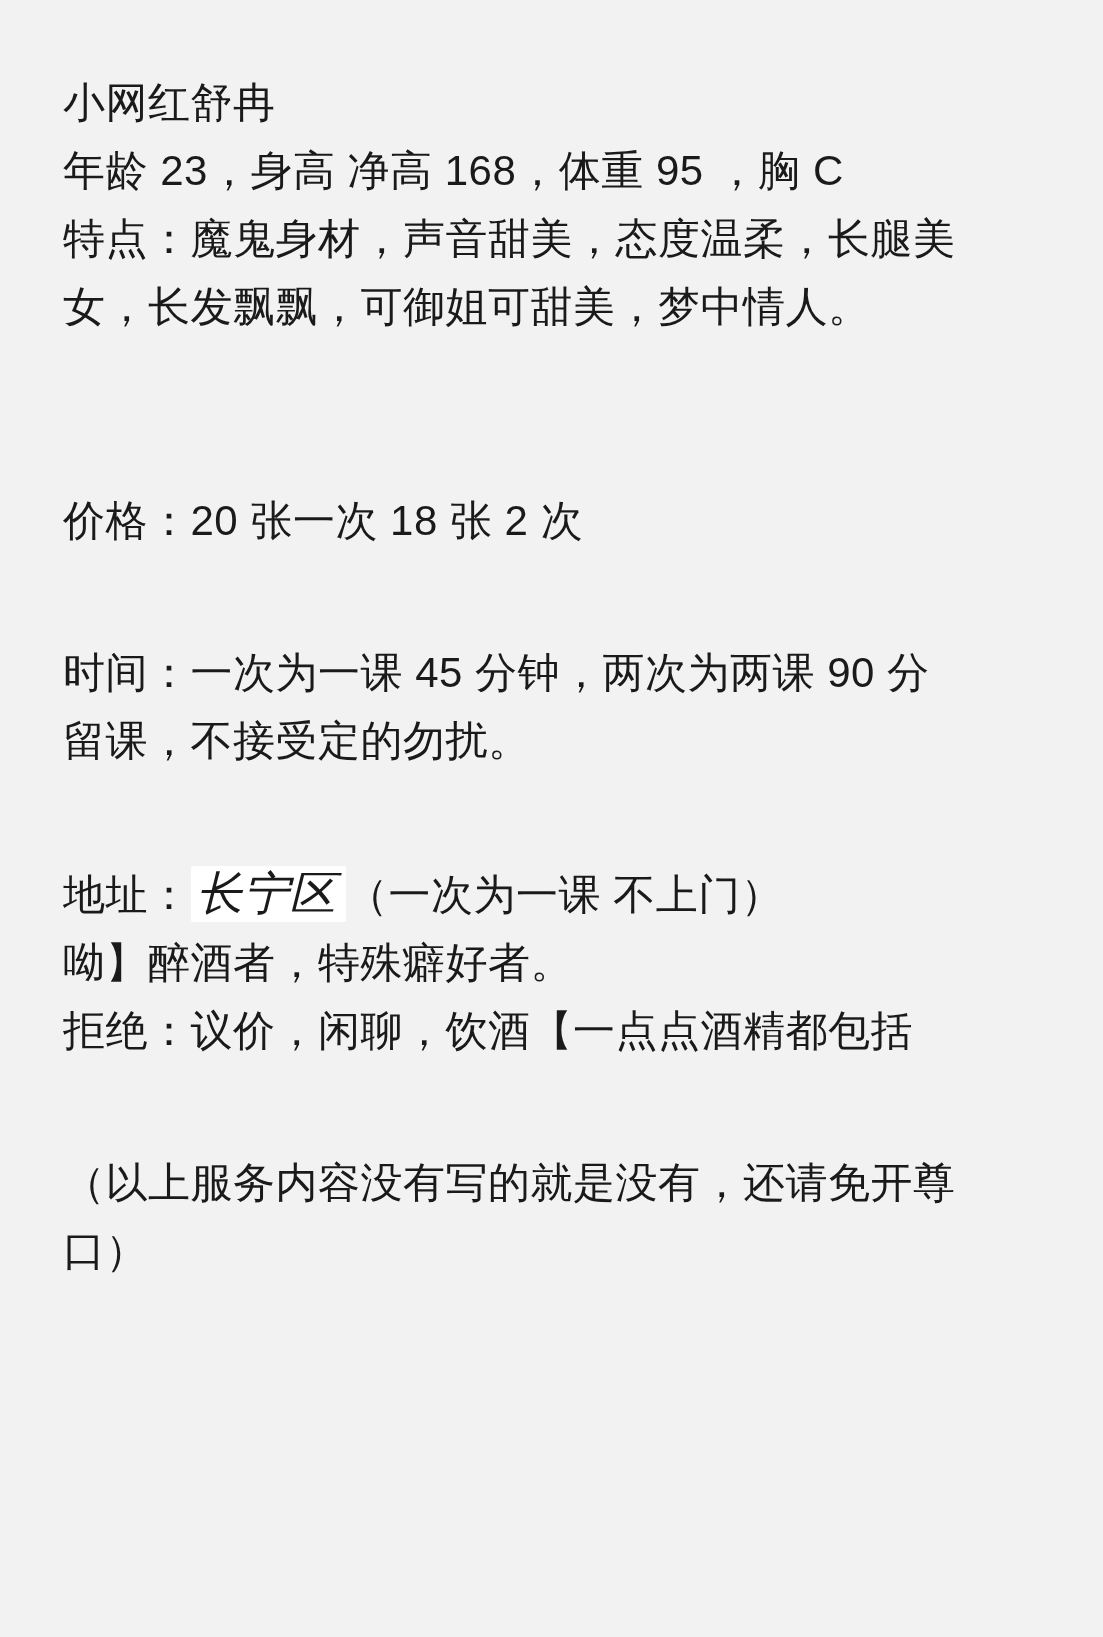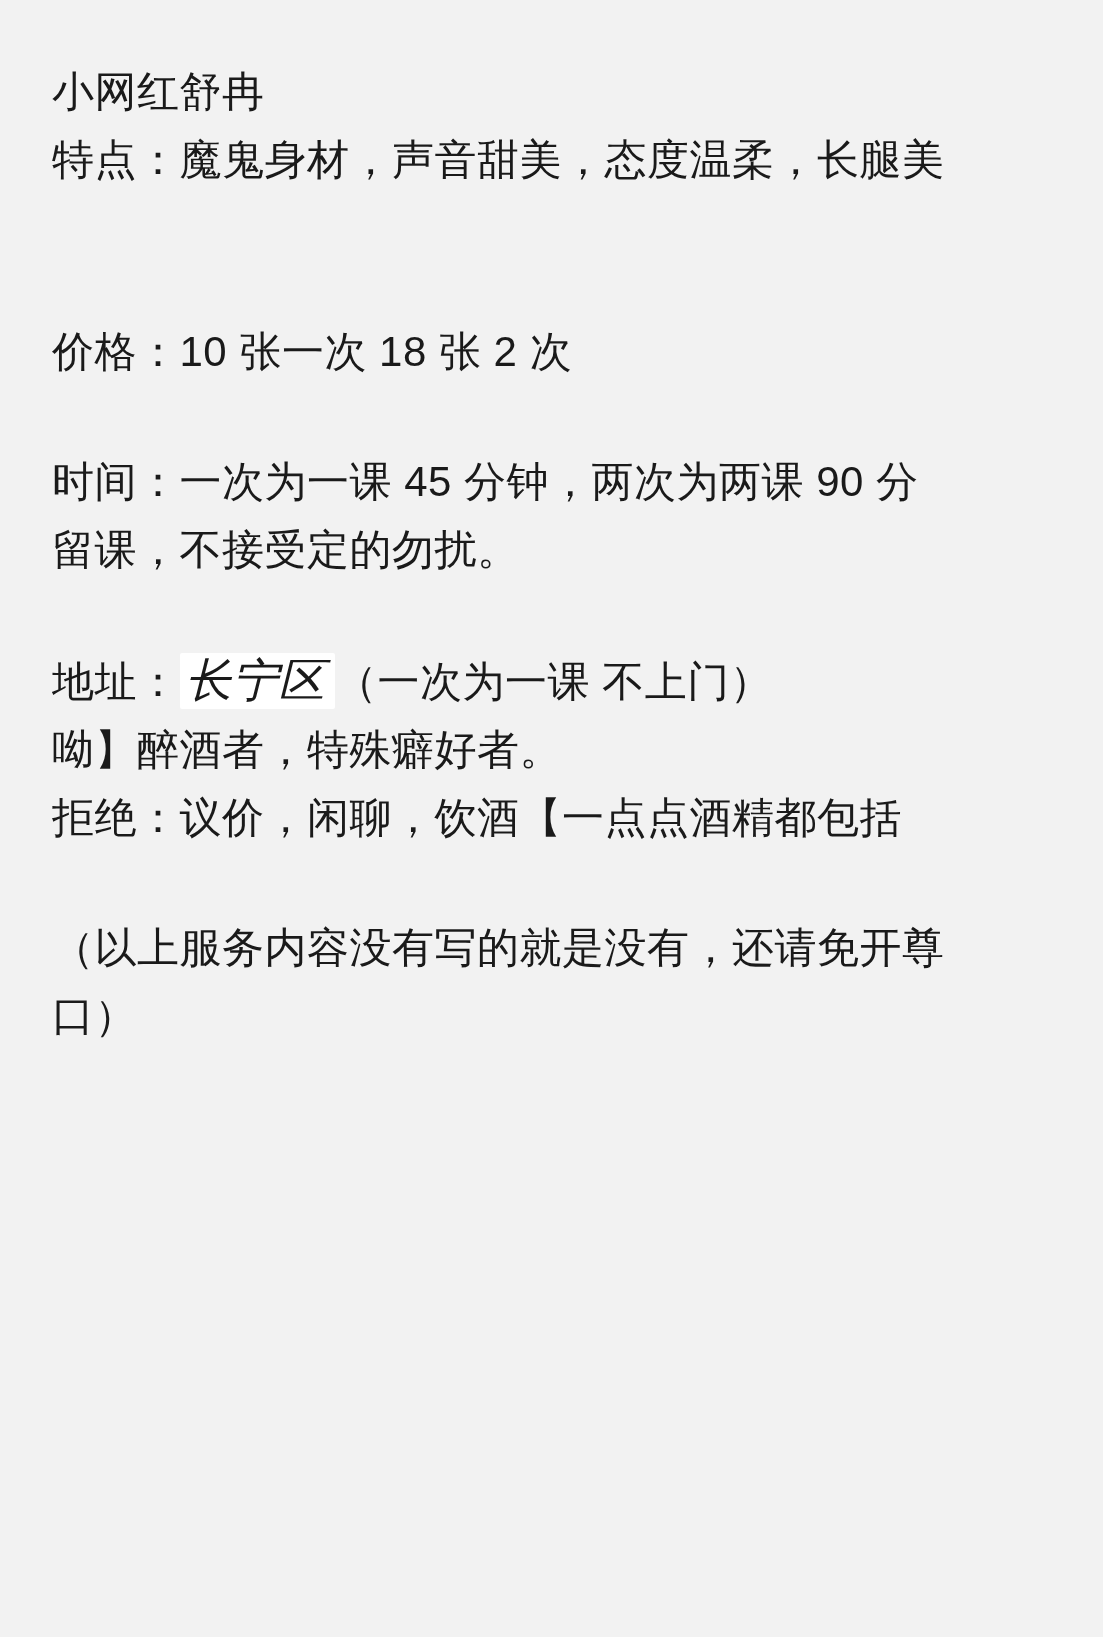--- a/index.html
+++ b/index.html
@@ -14,21 +14,21 @@
     color: #1b1b1b;
   }
   .page {
     width: 1103px;
     min-height: 1637px;
     background: #f2f2f2;
     box-sizing: border-box;
     padding: 58px 46px 30px 52px;
   }
   .block {
-    margin: 0;
+    margin: 11px;
   }
   .line {
     font-size: 42px;
     line-height: 68px;
     letter-spacing: 0.5px;
     font-weight: 500;
     color: #1a1a1a;
     white-space: pre-wrap;
     word-break: break-word;
   }
@@ -45,30 +45,32 @@
     -webkit-box-decoration-break: clone;
   }
 </style>
 </head>
 <body>
 
 <div class="page">
 
   <div class="block">
     <div class="line">小网红舒冉</div>
+    <div class="line">年龄 23，身高 净高 168，体重 95 ，胸 C</div>
     <div class="line">特点：魔鬼身材，声音甜美，态度温柔，长腿美</div>
+    <div class="line">女，长发飘飘，可御姐可甜美，梦中情人。</div>
   </div>
 
   <div class="spacer"></div>
 
 
   <div class="spacer"></div>
 
   <div class="block">
-    <div class="line">价格：10 张一次 18 张 2 次</div>
+    <div class="line">价格：20 张一次 18 张 2 次</div>
   </div>
 
   <div class="spacer"></div>
 
   <div class="block">
     <div class="line">时间：一次为一课 45 分钟，两次为两课 90 分</div>
     <div class="line">留课，不接受定的勿扰。</div>
   </div>
 
   <div class="spacer"></div>

